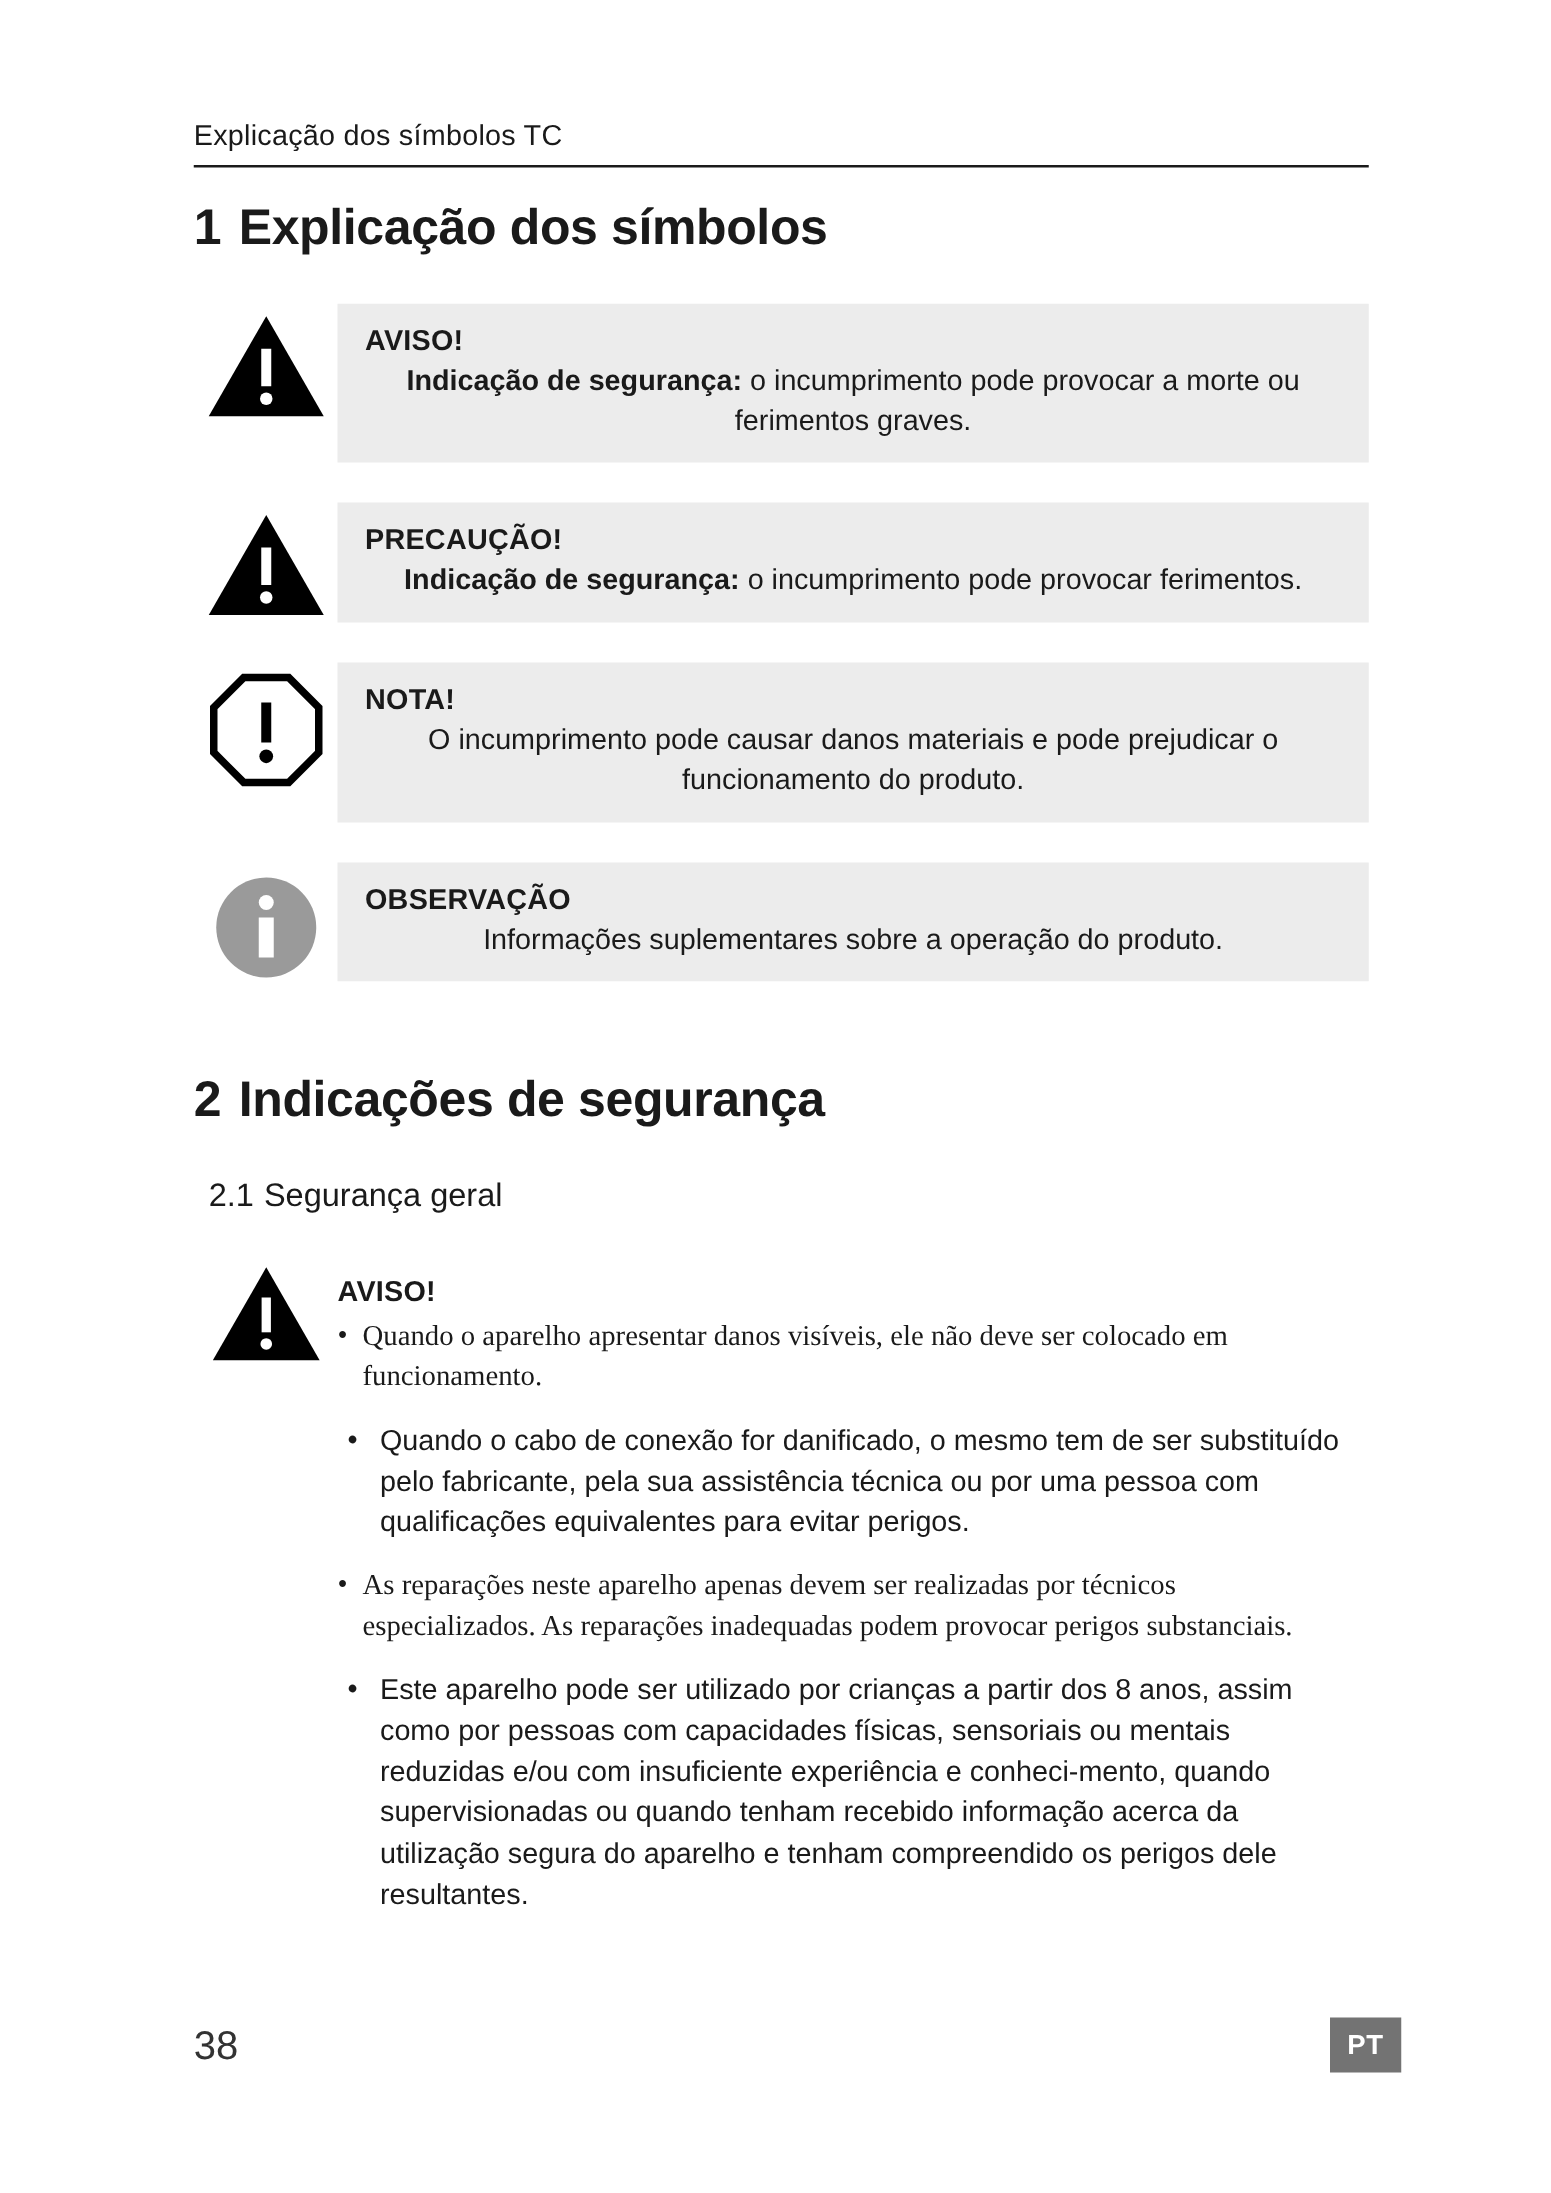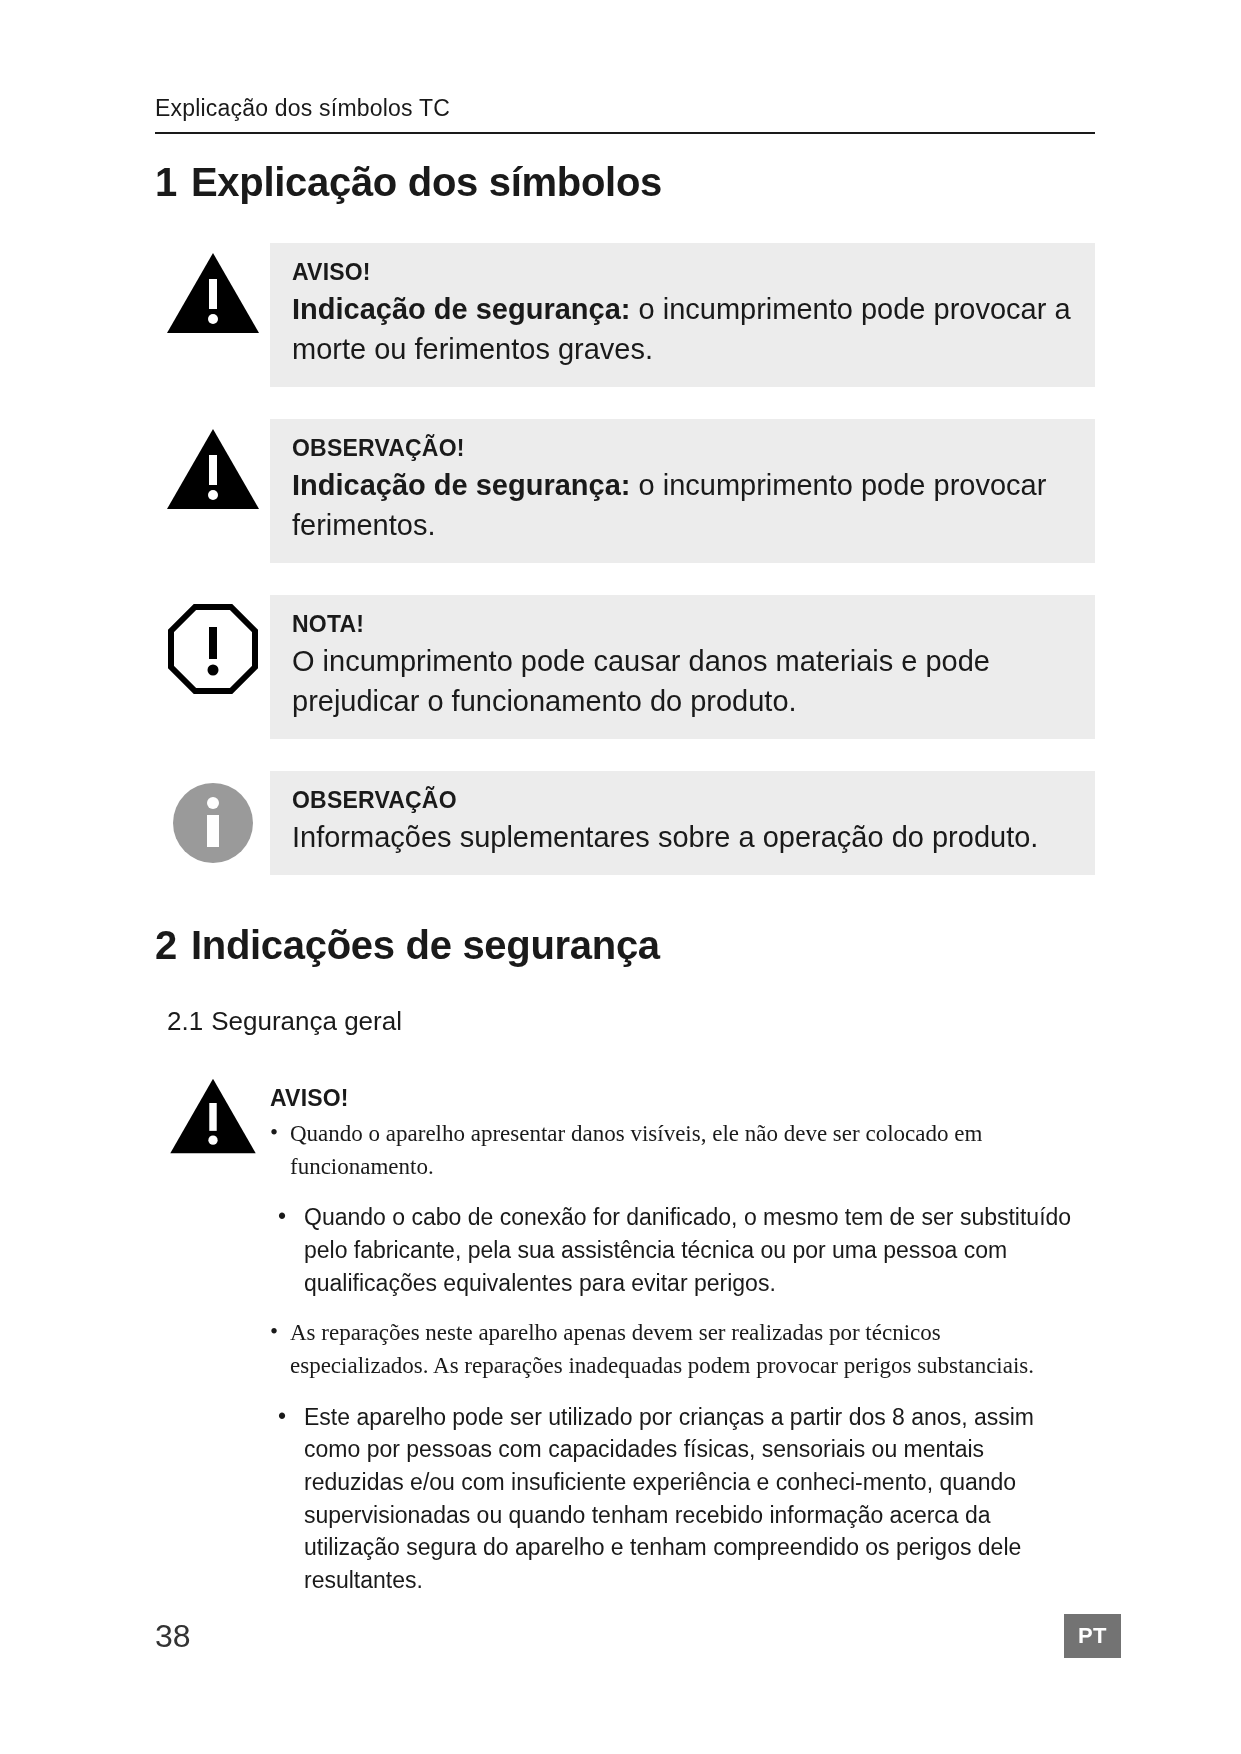--- a/index.html
+++ b/index.html
@@ -78,22 +78,23 @@
     background: transparent;
     padding-left: 0;
   }
   .adm .title {
     font-weight: bold;
     font-size: 23px;
     margin-bottom: 3px;
     letter-spacing: 0.2px;
   }
   .adm .text {
-    font-size: 29px;
+    font-size: 23px;
     line-height: 1.38;
+    text-align: center;
   }
   .adm .text b { font-weight: bold; }
 
   
   .ico { display: block; }
 
   
   ul.bullets {
     list-style: none;
     margin: 6px 0 0 0;
@@ -167,21 +168,21 @@
 
   <div class="adm">
     <div class="icon-col">
       <svg class="ico" width="96" height="84" viewBox="0 0 96 84" aria-hidden="true">
         <polygon points="48,2 94,82 2,82" fill="#000000"></polygon>
         <rect x="44" y="28" width="8" height="30" fill="#ffffff"></rect>
         <circle cx="48" cy="68" r="5" fill="#ffffff"></circle>
       </svg>
     </div>
     <div class="body">
-      <div class="title">OBSERVAÇÃO!</div>
+      <div class="title">PRECAUÇÃO!</div>
       <div class="text"><b>Indicação de segurança:</b><span> o incumprimento pode provocar ferimentos.</span></div>
     </div>
   </div>
 
   <div class="adm">
     <div class="icon-col">
       <svg class="ico" width="92" height="92" viewBox="0 0 92 92" aria-hidden="true">
         <polygon points="28,4 64,4 88,28 88,64 64,88 28,88 4,64 4,28" fill="none" stroke="#000000" stroke-width="6"></polygon>
         <rect x="42" y="24" width="8" height="32" fill="#000000"></rect>
         <circle cx="46" cy="67" r="5.5" fill="#000000"></circle>
@@ -200,21 +201,21 @@
         <circle cx="44" cy="24" r="6" fill="#ffffff"></circle>
         <rect x="38" y="36" width="12" height="32" fill="#ffffff"></rect>
       </svg>
     </div>
     <div class="body">
       <div class="title">OBSERVAÇÃO</div>
       <div class="text">Informações suplementares sobre a operação do produto.</div>
     </div>
   </div>
 
-  <h1 class="chapter" style="margin-top:48px;">
+  <h1 class="chapter" style="margin-top:72px;">
     <span class="num">2</span><span>Indicações de segurança</span>
   </h1>
 
   <h2 class="section">
     <span class="num">2.1</span><span>Segurança geral</span>
   </h2>
 
   <div class="adm plain">
     <div class="icon-col">
       <svg class="ico" width="90" height="78" viewBox="0 0 96 84" aria-hidden="true">

